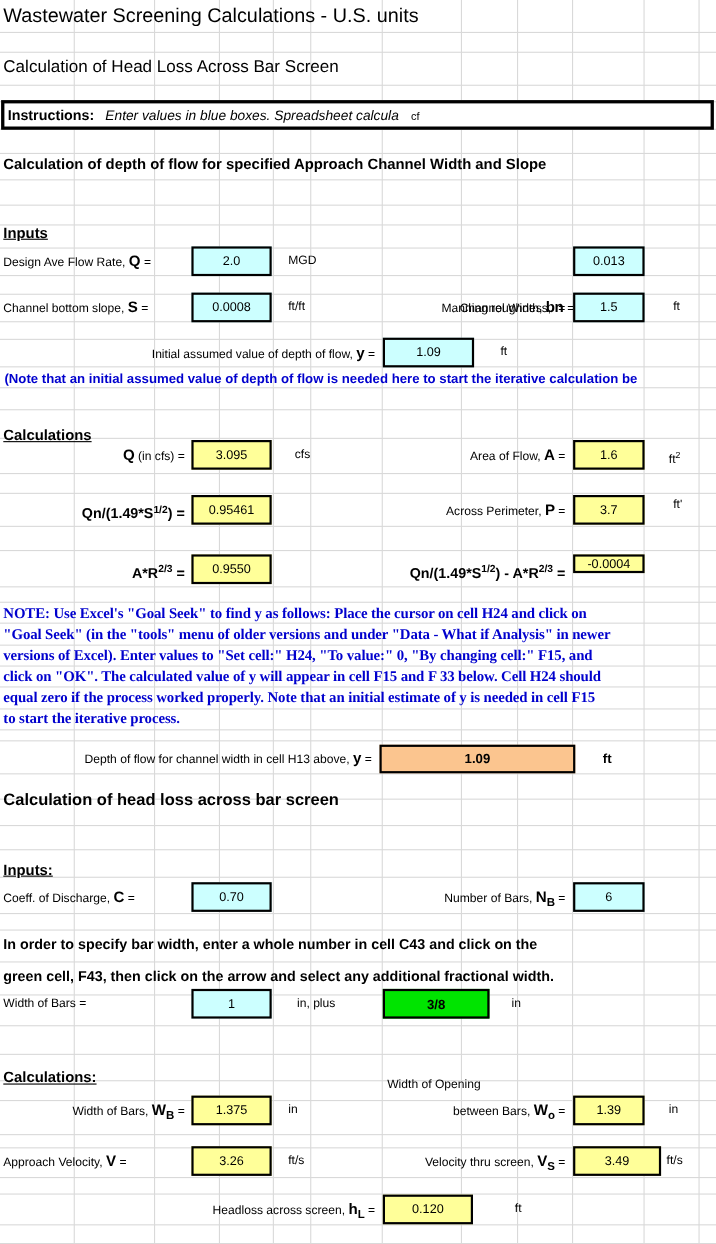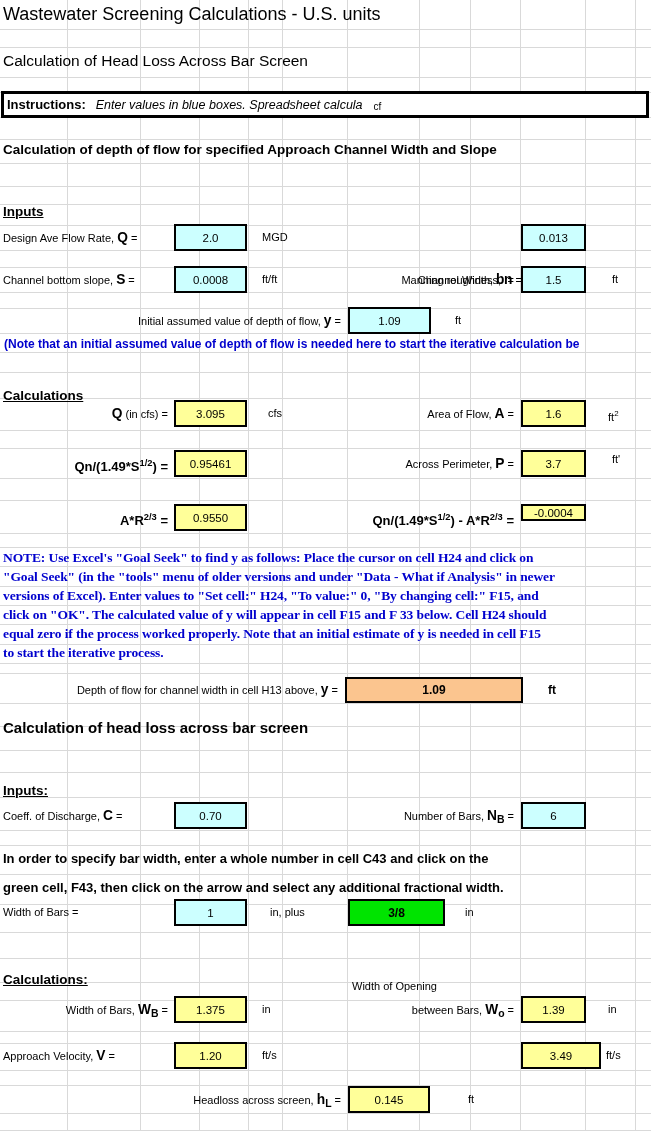--- a/index.html
+++ b/index.html
@@ -189,21 +189,22 @@
   <div class="lay lbl" style="left:352px;top:976px;height:20px;line-height:20px;">Width of Opening</div>
 
   <div class="lay lbl r" style="left:0;top:996px;width:168px;height:27px;line-height:27px;"><span>Width of Bars, </span><span class="var">W</span><sub class="var">B</sub><span>  =</span></div>
   <div class="box yellow" style="left:174px;top:996px;width:73px;height:27px;">1.375</div>
   <div class="lay lbl" style="left:262px;top:996px;height:27px;line-height:27px;">in</div>
   <div class="lay lbl r" style="left:300px;top:996px;width:214px;height:27px;line-height:27px;"><span>between Bars, </span><span class="var">W</span><sub class="var">o</sub><span>  =</span></div>
   <div class="box yellow" style="left:521px;top:996px;width:65px;height:27px;">1.39</div>
   <div class="lay lbl" style="left:608px;top:996px;height:27px;line-height:27px;">in</div>
 
   <div class="lay lbl" style="left:3px;top:1042px;height:27px;line-height:27px;"><span>Approach Velocity,  </span><span class="var">V</span><span>  =</span></div>
-  <div class="box yellow" style="left:174px;top:1042px;width:73px;height:27px;">1.20</div>
+  <div class="box yellow" style="left:174px;top:1042px;width:73px;height:27px;">3.26</div>
   <div class="lay lbl" style="left:262px;top:1042px;height:27px;line-height:27px;">ft/s</div>
+  <div class="lay lbl r" style="left:300px;top:1042px;width:214px;height:27px;line-height:27px;"><span>Velocity thru screen,  </span><span class="var">V</span><sub class="var">S</sub><span>  =</span></div>
   <div class="box yellow" style="left:521px;top:1042px;width:80px;height:27px;">3.49</div>
   <div class="lay lbl" style="left:606px;top:1042px;height:27px;line-height:27px;">ft/s</div>
 
   <div class="lay lbl r" style="left:0;top:1086px;width:341px;height:27px;line-height:27px;"><span>Headloss across screen, </span><span class="var">h</span><sub class="var">L</sub><span> =</span></div>
-  <div class="box yellow" style="left:348px;top:1086px;width:82px;height:27px;">0.145</div>
+  <div class="box yellow" style="left:348px;top:1086px;width:82px;height:27px;">0.120</div>
   <div class="lay lbl" style="left:468px;top:1086px;height:27px;line-height:27px;">ft</div>
 </div>
 
 </body></html>

